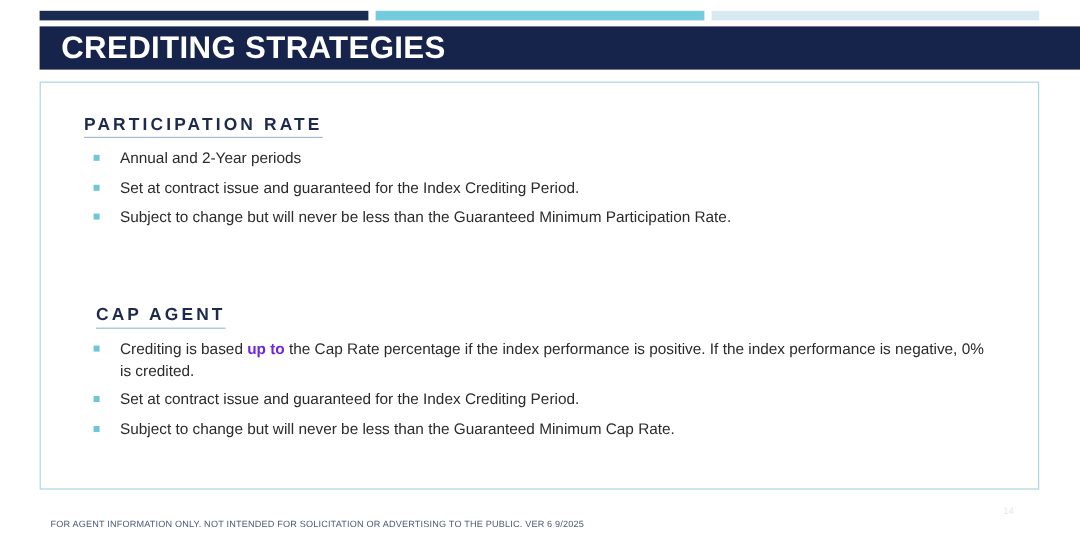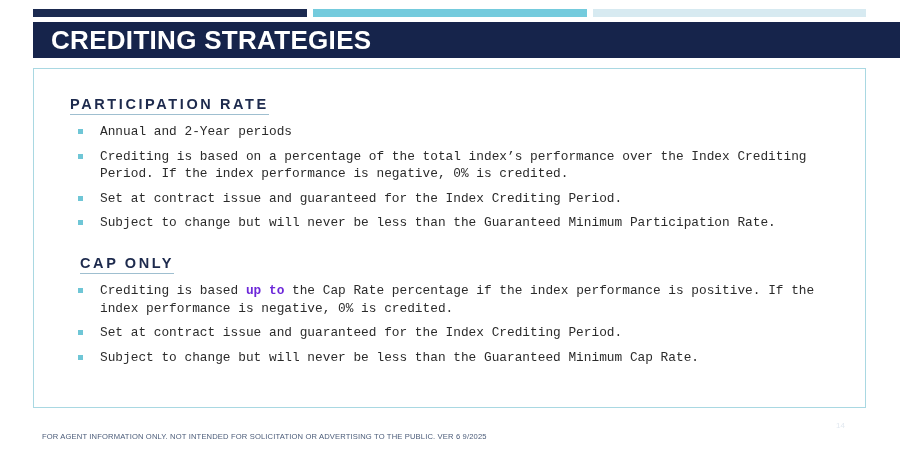--- a/index.html
+++ b/index.html
@@ -96,21 +96,21 @@
   }
   ul.bullets li {
     position: relative;
     margin: 0 16px 7px 0;
     padding-left: 28px;
     margin-left: 38px;
     margin-right: 40px;
     font-size: 12.8px;
     line-height: 17.5px;
     color: #2b2b2b;
-    font-family: Liberation Mono, monospace;
+    font-family: Liberation Sans, sans-serif;
   }
   ul.bullets li .sq {
     position: absolute;
     left: 6px;
     top: 6px;
     width: 5px;
     height: 5px;
     background: #6fc6d6;
   }
   ul.bullets li b {
@@ -155,35 +155,31 @@
 
   <div class="section section-participation">
     <div class="section-heading heading-participation">PARTICIPATION RATE</div>
     <ul class="bullets">
       <li>
         <span class="sq"></span>
         <span>Annual and 2-Year periods</span>
       </li>
       <li>
         <span class="sq"></span>
-        <span>Crediting is based on a percentage of the total index’s performance over the Index Crediting Period. If the index performance is negative, 0% is credited.</span>
-      </li>
-      <li>
-        <span class="sq"></span>
         <span>Set at contract issue and guaranteed for the Index Crediting Period.</span>
       </li>
       <li>
         <span class="sq"></span>
         <span>Subject to change but will never be less than the Guaranteed Minimum Participation Rate.</span>
       </li>
     </ul>
   </div>
 
   <div class="section section-cap">
-    <div class="section-heading heading-cap">CAP ONLY</div>
+    <div class="section-heading heading-cap">CAP AGENT</div>
     <ul class="bullets">
       <li>
         <span class="sq"></span>
         <span>Crediting is based </span><b>up to</b><span> the Cap Rate percentage if the index performance is positive. If the index performance is negative, 0% is credited.</span>
       </li>
       <li>
         <span class="sq"></span>
         <span>Set at contract issue and guaranteed for the Index Crediting Period.</span>
       </li>
       <li>

